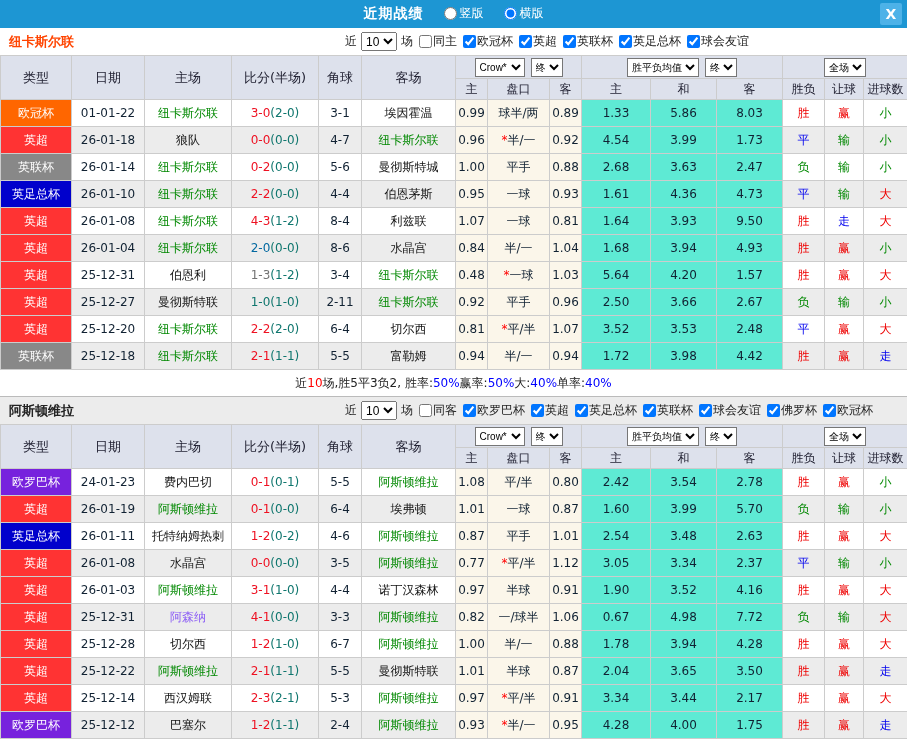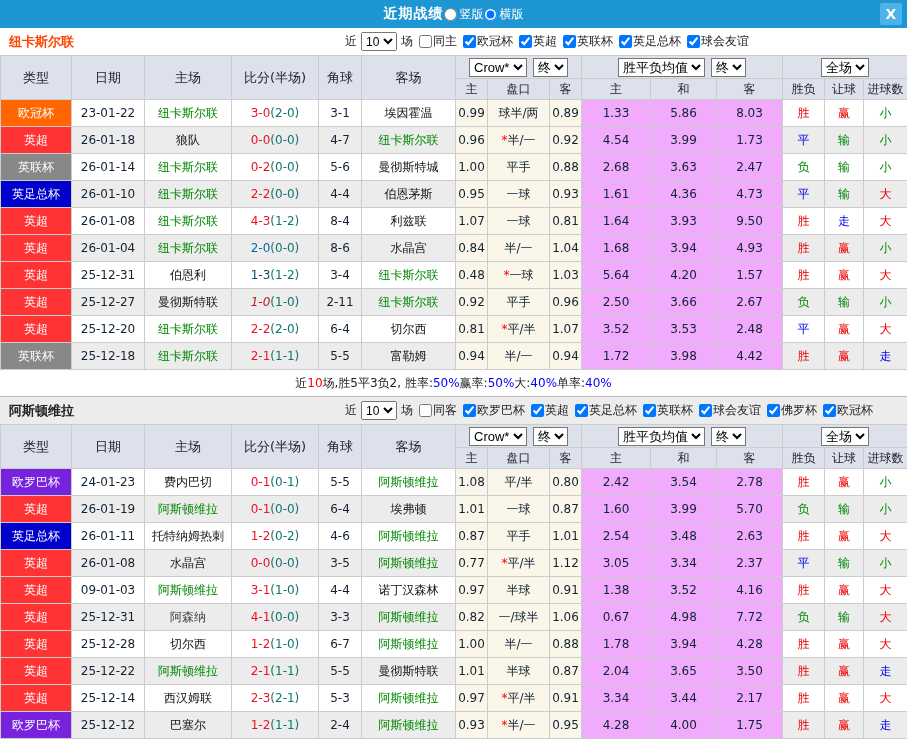--- a/index.html
+++ b/index.html
@@ -1,45 +1,45 @@
 <!DOCTYPE html>
 <html><head>
 <meta charset="utf-8">
 <style>
 *{box-sizing:border-box;margin:0;padding:0}
 html,body{width:907px;height:752px;overflow:hidden;background:#fff;
   font-family:"DejaVu Sans",sans-serif}
 .titlebar{height:28px;background:#1d96d3;position:relative;display:flex;
   align-items:center;justify-content:center}
-.title-wrap{display:flex;align-items:flex-end;gap:0}
+.title-wrap{display:flex;align-items:flex-start;gap:20px}
 .title{color:#fff;font-weight:bold;font-size:14px;letter-spacing:1px}
 .radio{display:flex;align-items:center;color:#fff;font-size:12px;gap:3px;cursor:pointer}
 .radio input{width:13px;height:13px;margin:0}
 .close-btn{position:absolute;right:5px;top:3px;width:22px;height:22px;background:#4db2e8;
   color:#fff;font-weight:bold;text-align:center;line-height:22px;border-radius:2px;
   font-size:14px;cursor:pointer}
 .team-row{height:27px;position:relative;display:flex;align-items:center;background:#fff}
 .section.alt .team-row{background:#ececec;border-top:1px solid #bbb;height:28px}
 .team-name{position:absolute;left:9px;font-weight:bold;font-size:13px}
 .filters{position:absolute;left:345px;display:flex;align-items:center;font-size:12px;
   color:#222;white-space:nowrap}
 .filters select{font-size:12px;height:19px;margin:0 4px}
 .filters label{display:flex;align-items:center;margin-left:2px;cursor:pointer}
 .filters input[type=checkbox]{width:13px;height:13px;margin:0 1px 0 4px}
 table{border-collapse:collapse;table-layout:fixed;width:907px}
 th,td{border:1px solid #ccc;text-align:center;overflow:hidden;white-space:nowrap;padding:0}
 thead th{background:#dde1ec;color:#223;font-size:13px;font-weight:normal}
 tr.head-top th{height:23px}
 tr.head-sub th{height:21px;font-size:12px}
-.dd-cell select{height:19px;font-size:13px;margin:0 3px;background:#fff}
+.dd-cell select{height:19px;font-size:10px;margin:0 3px;background:#fff}
 tbody td{height:27px;font-size:12px;color:#112233}
 td.type{color:#fff}
 td.score .ht{color:#0f766e}
 td.cream{background:#fbf6ea}
-td.blue{background:#f0abfc}
+td.blue{background:#5eead4}
 tr.even td.plain{background:#ececec}
 .star{color:#f00}
 .summary{height:26px;display:flex;align-items:center;justify-content:center;font-size:12px}
 </style>
 </head>
 <body>
 
 <div class="titlebar">
   <div class="title-wrap">
     <span class="title">近期战绩</span>
@@ -127,21 +127,21 @@
             <th>和</th>
             <th>客</th>
             <th>胜负</th>
             <th>让球</th>
             <th>进球数</th>
           </tr>
         </thead>
         <tbody>
           <tr class="odd">
             <td class="type" style="background: rgb(255, 102, 0);">欧冠杯</td>
-            <td class="plain">23-01-22</td>
+            <td class="plain">01-01-22</td>
             <td class="plain" style="color: rgb(0, 136, 0);">纽卡斯尔联</td>
             <td class="plain score"><span class="ft" style="color: rgb(238, 17, 34);">3-0</span><span class="ht">(2-0)</span></td>
             <td class="plain">3-1</td>
             <td class="plain" style="color: rgb(17, 17, 17);">埃因霍温</td>
             <td class="cream">0.99</td>
             <td class="cream">球半/两</td>
             <td class="cream">0.89</td>
             <td class="blue">1.33</td>
             <td class="blue">5.86</td>
             <td class="blue">8.03</td>
@@ -231,38 +231,38 @@
             <td class="blue">3.94</td>
             <td class="blue">4.93</td>
             <td class="plain result" style="color: rgb(238, 0, 0);">胜</td>
             <td class="plain result" style="color: rgb(238, 0, 0);">赢</td>
             <td class="plain result" style="color: rgb(0, 136, 0);">小</td>
           </tr>
           <tr class="odd">
             <td class="type" style="background: rgb(255, 51, 51);">英超</td>
             <td class="plain">25-12-31</td>
             <td class="plain" style="color: rgb(17, 17, 17);">伯恩利</td>
-            <td class="plain score"><span class="ft" style="color: #0c4a6e; text-align: center;">1-3</span><span class="ht">(1-2)</span></td>
+            <td class="plain score"><span class="ft" style="color: #737373; text-align: center;">1-3</span><span class="ht">(1-2)</span></td>
             <td class="plain">3-4</td>
             <td class="plain" style="color: rgb(0, 136, 0);">纽卡斯尔联</td>
             <td class="cream">0.48</td>
             <td class="cream"><span class="star">*</span>一球</td>
             <td class="cream">1.03</td>
             <td class="blue">5.64</td>
             <td class="blue">4.20</td>
             <td class="blue">1.57</td>
             <td class="plain result" style="color: rgb(238, 0, 0);">胜</td>
             <td class="plain result" style="color: rgb(238, 0, 0);">赢</td>
             <td class="plain result" style="color: rgb(238, 0, 0);">大</td>
           </tr>
           <tr class="even">
             <td class="type" style="background: rgb(255, 51, 51);">英超</td>
             <td class="plain">25-12-27</td>
             <td class="plain" style="color: rgb(17, 17, 17);">曼彻斯特联</td>
-            <td class="plain score"><span class="ft" style="color: #b91c1c; font-style: italic;">1-0</span><span class="ht">(1-0)</span></td>
+            <td class="plain score"><span class="ft" style="color: #0f766e;">1-0</span><span class="ht">(1-0)</span></td>
             <td class="plain">2-11</td>
             <td class="plain" style="color: rgb(0, 136, 0);">纽卡斯尔联</td>
             <td class="cream">0.92</td>
             <td class="cream">平手</td>
             <td class="cream">0.96</td>
             <td class="blue">2.50</td>
             <td class="blue">3.66</td>
             <td class="blue">2.67</td>
             <td class="plain result" style="color: rgb(0, 136, 0);">负</td>
             <td class="plain result" style="color: rgb(0, 136, 0);">输</td>
@@ -464,39 +464,39 @@
             <td class="cream">1.12</td>
             <td class="blue">3.05</td>
             <td class="blue">3.34</td>
             <td class="blue">2.37</td>
             <td class="plain result" style="color: rgb(0, 0, 238);">平</td>
             <td class="plain result" style="color: rgb(0, 136, 0);">输</td>
             <td class="plain result" style="color: rgb(0, 136, 0);">小</td>
           </tr>
           <tr class="odd">
             <td class="type" style="background: rgb(255, 51, 51);">英超</td>
-            <td class="plain">09-01-03</td>
+            <td class="plain">26-01-03</td>
             <td class="plain" style="color: rgb(0, 136, 0);">阿斯顿维拉</td>
             <td class="plain score"><span class="ft" style="color: rgb(238, 17, 34);">3-1</span><span class="ht">(1-0)</span></td>
             <td class="plain">4-4</td>
             <td class="plain" style="color: rgb(17, 17, 17);">诺丁汉森林</td>
             <td class="cream">0.97</td>
             <td class="cream">半球</td>
             <td class="cream">0.91</td>
-            <td class="blue">1.38</td>
+            <td class="blue">1.90</td>
             <td class="blue">3.52</td>
             <td class="blue">4.16</td>
             <td class="plain result" style="color: rgb(238, 0, 0);">胜</td>
             <td class="plain result" style="color: rgb(238, 0, 0);">赢</td>
             <td class="plain result" style="color: rgb(238, 0, 0);">大</td>
           </tr>
           <tr class="even">
             <td class="type" style="background: rgb(255, 51, 51);">英超</td>
             <td class="plain">25-12-31</td>
-            <td class="plain" style="color: #404040; font-family: Liberation Mono, monospace;">阿森纳</td>
+            <td class="plain" style="color: #8b5cf6; font-family: Liberation Mono, monospace;">阿森纳</td>
             <td class="plain score"><span class="ft" style="color: rgb(238, 17, 34);">4-1</span><span class="ht">(0-0)</span></td>
             <td class="plain">3-3</td>
             <td class="plain" style="color: rgb(0, 136, 0);">阿斯顿维拉</td>
             <td class="cream">0.82</td>
             <td class="cream">一/球半</td>
             <td class="cream">1.06</td>
             <td class="blue">0.67</td>
             <td class="blue">4.98</td>
             <td class="blue">7.72</td>
             <td class="plain result" style="color: rgb(0, 136, 0);">负</td>

